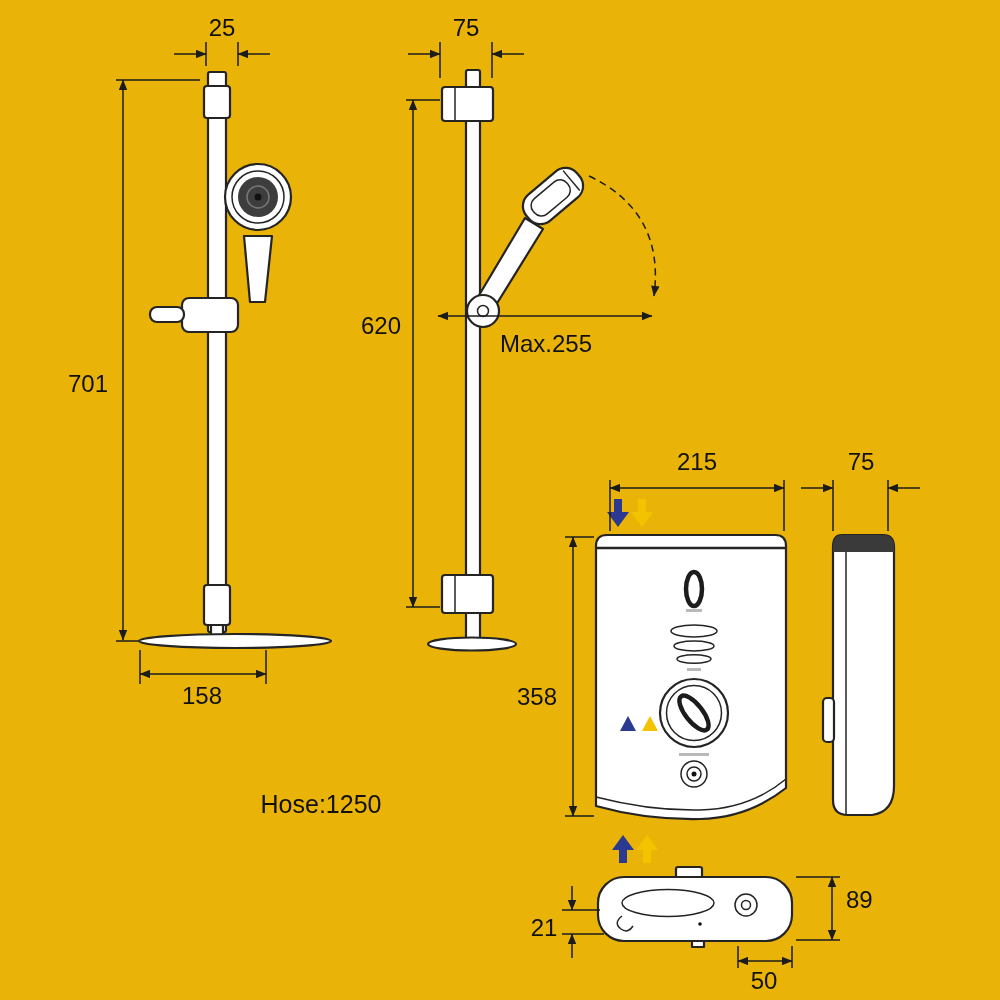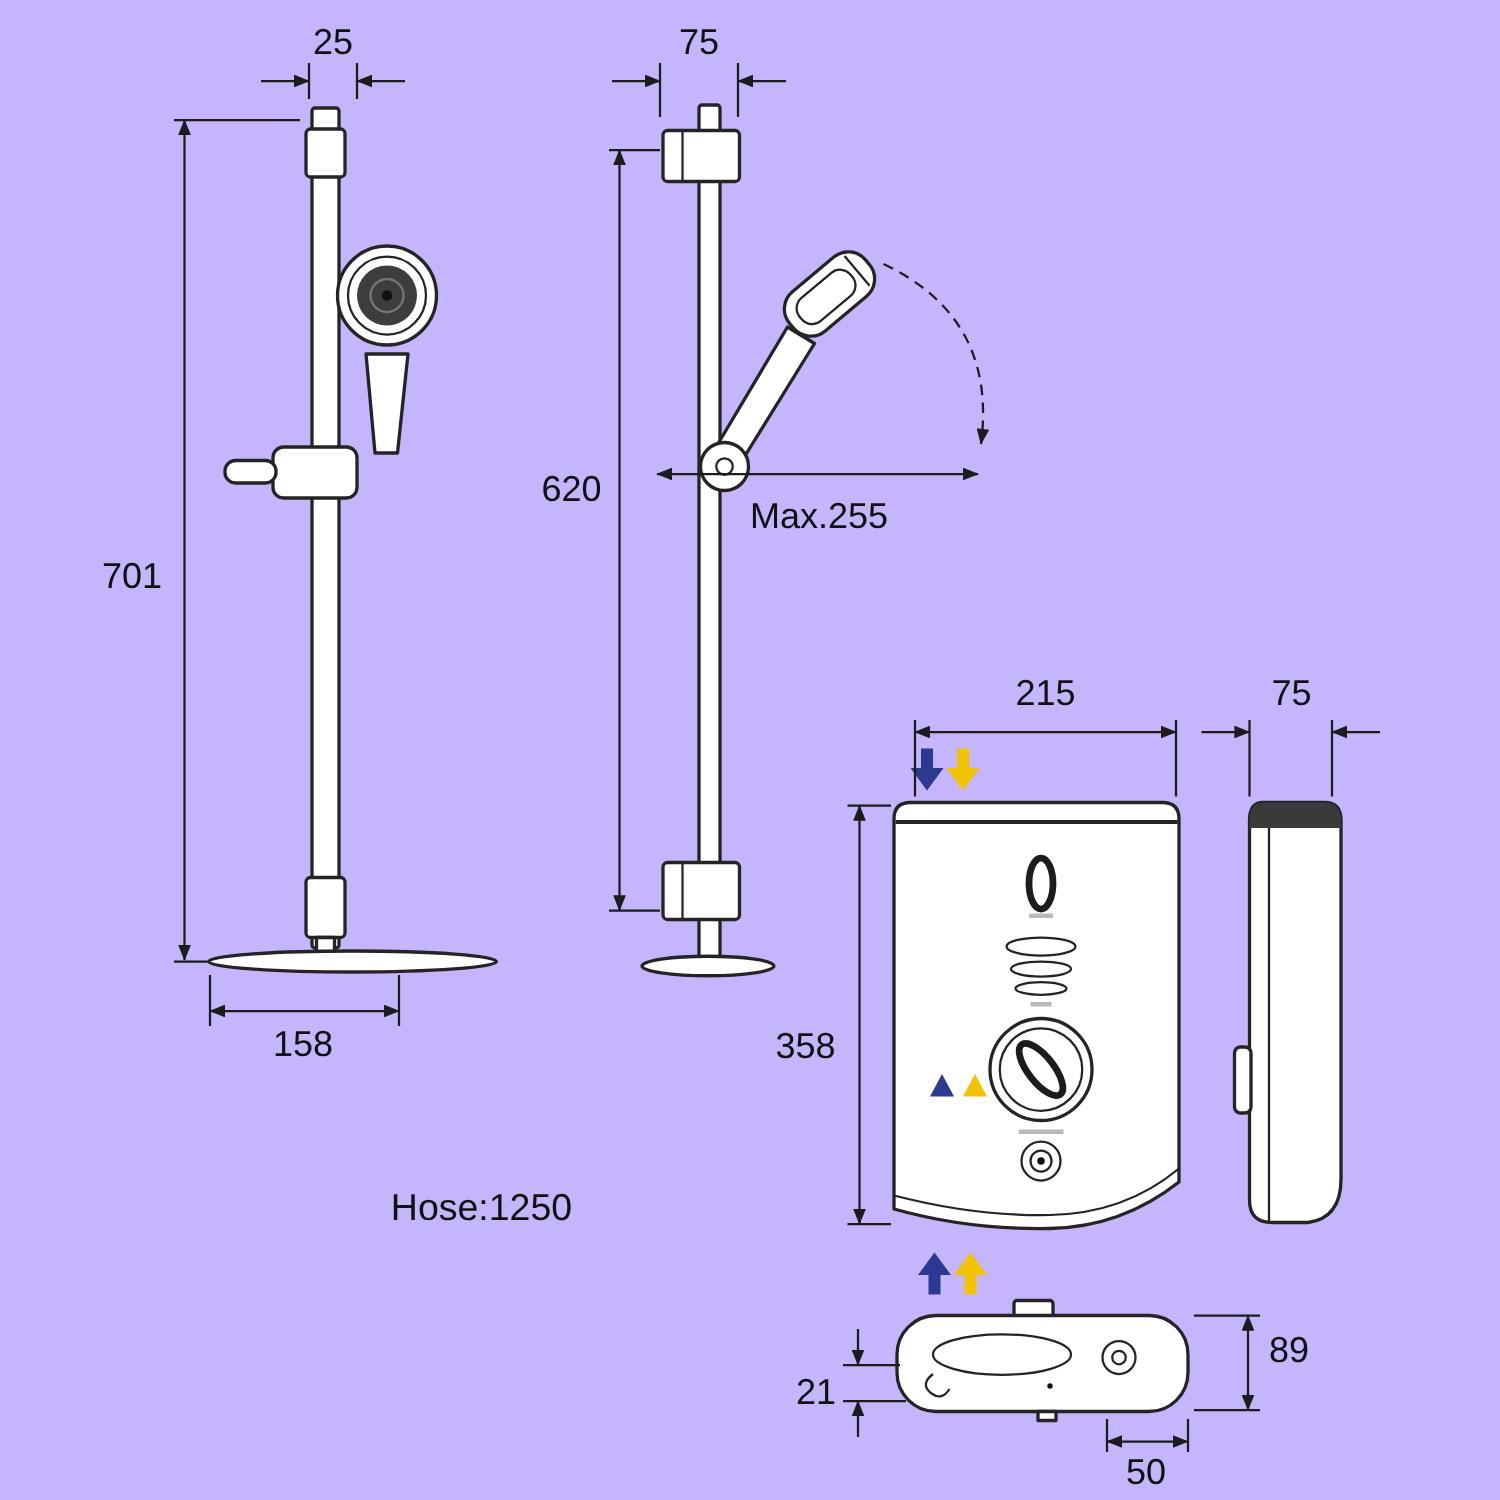--- a/index.html
+++ b/index.html
@@ -1,16 +1,16 @@
 <!DOCTYPE html>
 <html><head>
 <meta charset="utf-8">
 <style>
   html,body{margin:0;padding:0;background:#fff;}
-  .stage{width:1000px;height:1000px;position:relative;background:#c4b5fd;font-family:"Liberation Sans",sans-serif;}
+  .stage{width:1000px;height:1000px;position:relative;background:#eab308;font-family:"Liberation Sans",sans-serif;}
   svg{display:block;}
   .obj{fill:#fff;stroke:#242424;stroke-width:2.2;stroke-linejoin:round;}
   .obj-thin{fill:none;stroke:#242424;stroke-width:1.5;}
   .dim{stroke:#1c1c1c;stroke-width:1.5;fill:none;}
   .dash{stroke:#1c1c1c;stroke-width:1.5;fill:none;stroke-dasharray:7 5;}
   .dimtxt{font:24px "Liberation Sans",sans-serif;fill:#111;text-anchor:middle;}
   .fineprint{fill:#b9b9b9;}
 </style>
 </head>
 <body>

